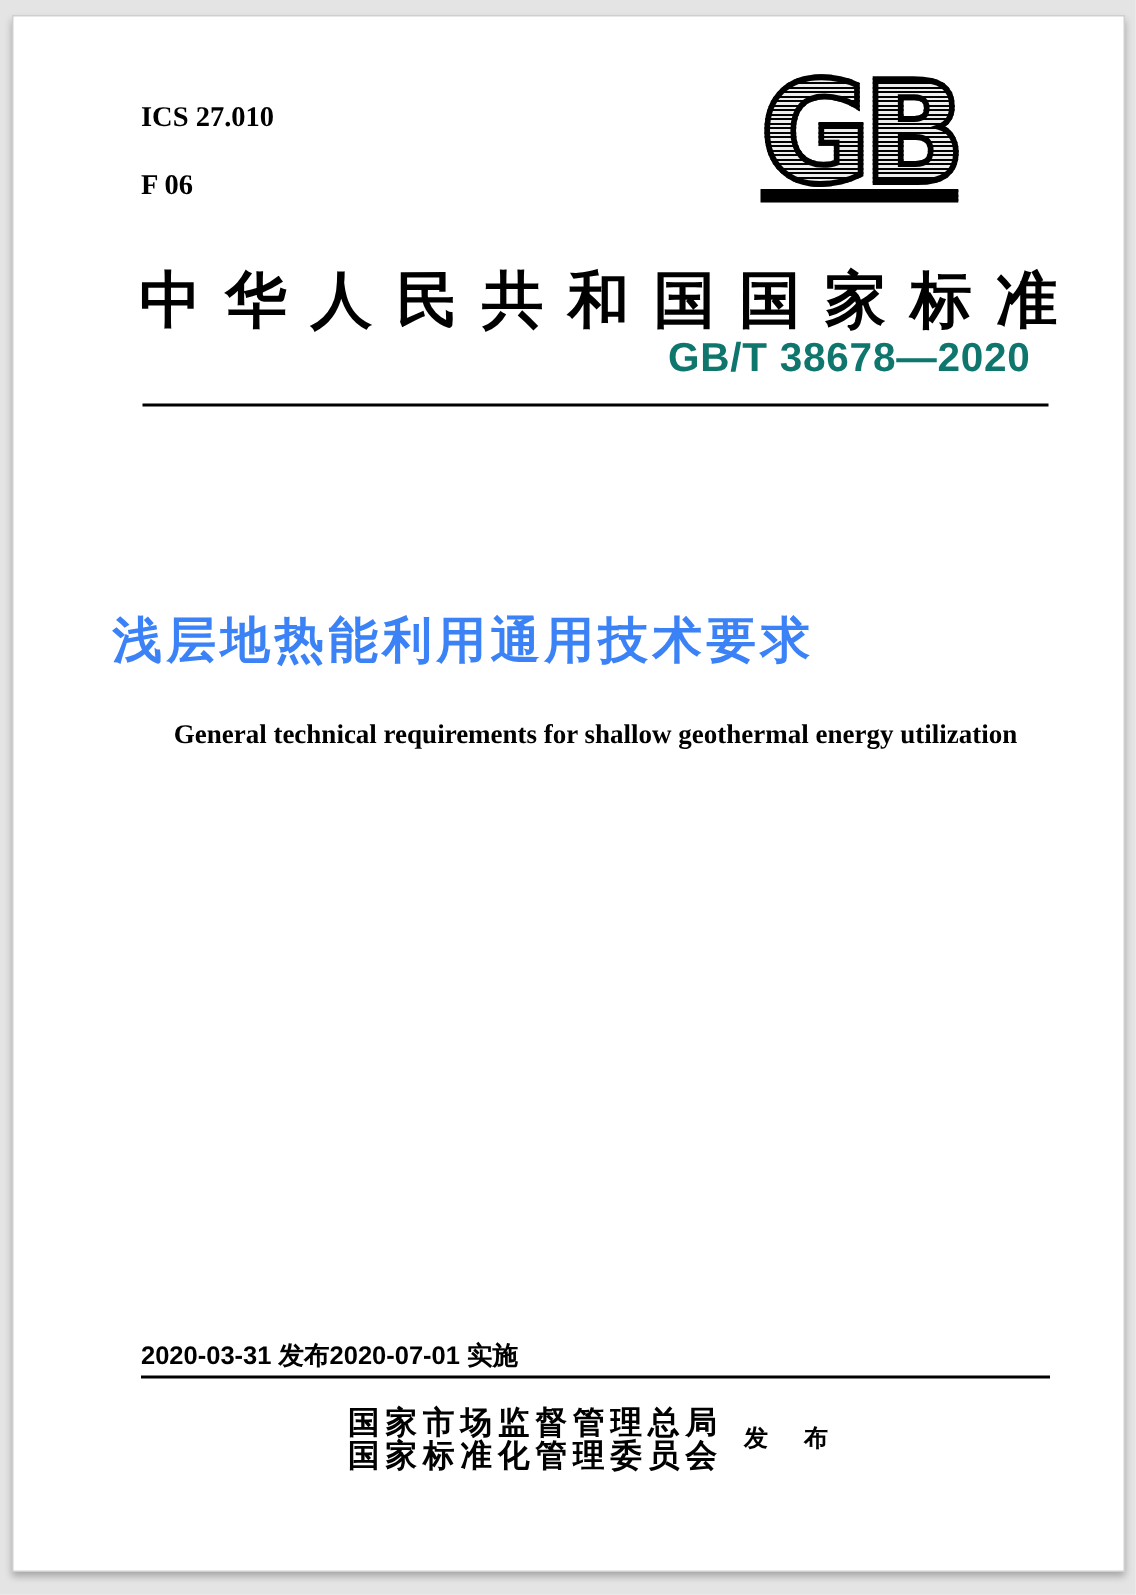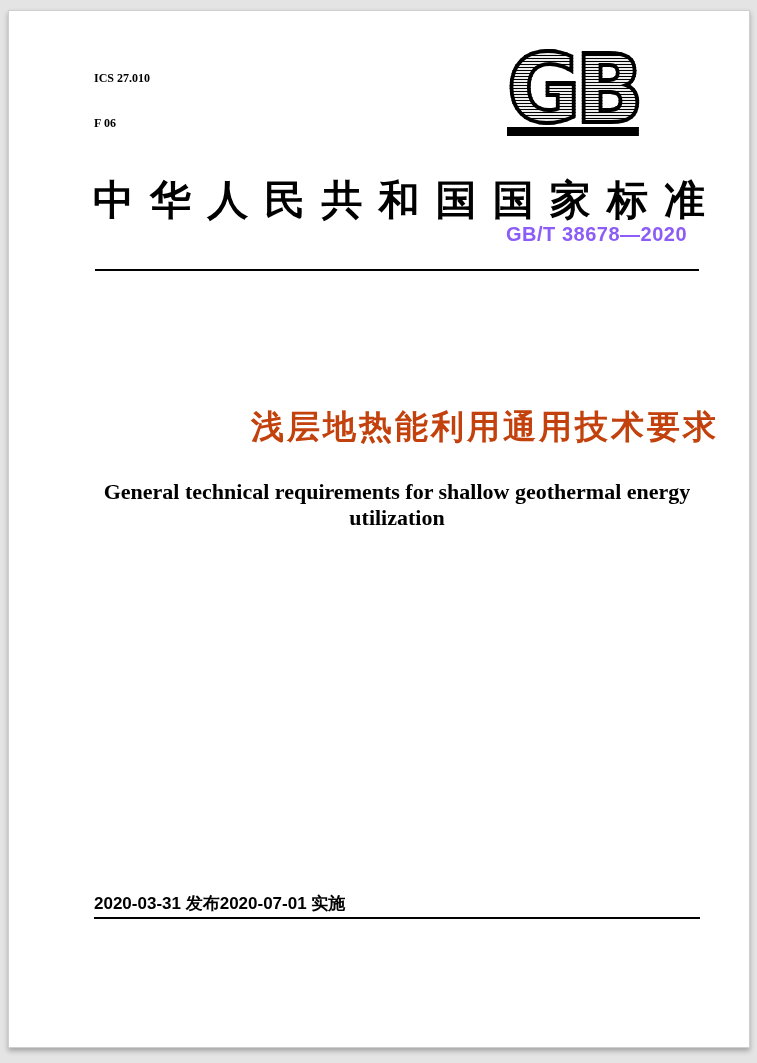--- a/index.html
+++ b/index.html
@@ -22,21 +22,21 @@
     box-shadow: 0 3px 5px rgba(0,0,0,0.28);
     box-sizing: border-box;
   }
   .abs { position: absolute; }
 
   .ics-block {
     left: 85px;
     top: 30px;
     font-family: "Liberation Serif", serif;
     font-weight: bold;
-    font-size: 12px;
+    font-size: 19px;
     line-height: 15px;
     color: #000;
     white-space: pre;
   }
 
   .gb-logo {
     left: 498px;
     top: 32px;
     width: 165px;
     height: 92px;
@@ -70,53 +70,53 @@
     text-align-last: justify;
     white-space: nowrap;
     margin-top: 23px;
   }
 
   .standard-number {
     top: 212px;
     right: 62px;
     font-family: "Liberation Sans", sans-serif;
     font-weight: bold;
-    font-size: 20px;
+    font-size: 27px;
     letter-spacing: 0.5px;
-    color: #8b5cf6;
+    color: #0f766e;
   }
 
   .header-rule {
     left: 86px;
     top: 258px;
     width: 604px;
     height: 2px;
     background: #000;
   }
 
   .doc-title-cn {
     left: 66px;
     top: 394px;
     width: 644px;
-    text-align: right;
+    text-align: left;
     font-family: "Liberation Sans", sans-serif;
     font-weight: bold;
     font-size: 33px;
     letter-spacing: 3px;
-    color: #c2410c;
+    color: #3b82f6;
   }
 
   .doc-title-en {
     left: 66px;
     top: 468px;
     width: 644px;
     text-align: center;
     font-family: "Liberation Serif", serif;
     font-weight: bold;
-    font-size: 22px;
+    font-size: 18px;
     color: #000;
   }
 
   .dates-row {
     left: 85px;
     top: 881px;
     width: 606px;
     display: flex;
     font-family: "Liberation Sans", sans-serif;
     font-weight: bold;
@@ -184,14 +184,21 @@
 
   <div class="abs doc-title-en">General technical requirements for shallow geothermal energy utilization</div>
 
   <div class="abs dates-row">
     <span>2020-03-31 发布</span>
     <span>2020-07-01 实施</span>
   </div>
 
   <div class="abs footer-rule"></div>
 
+  <div class="abs publisher-block">
+    <div class="publisher-lines">
+      <div>国家市场监督管理总局</div>
+      <div>国家标准化管理委员会</div>
+    </div>
+    <div class="publish-label">发 布</div>
+  </div>
 
 </div>
 
 </body></html>

